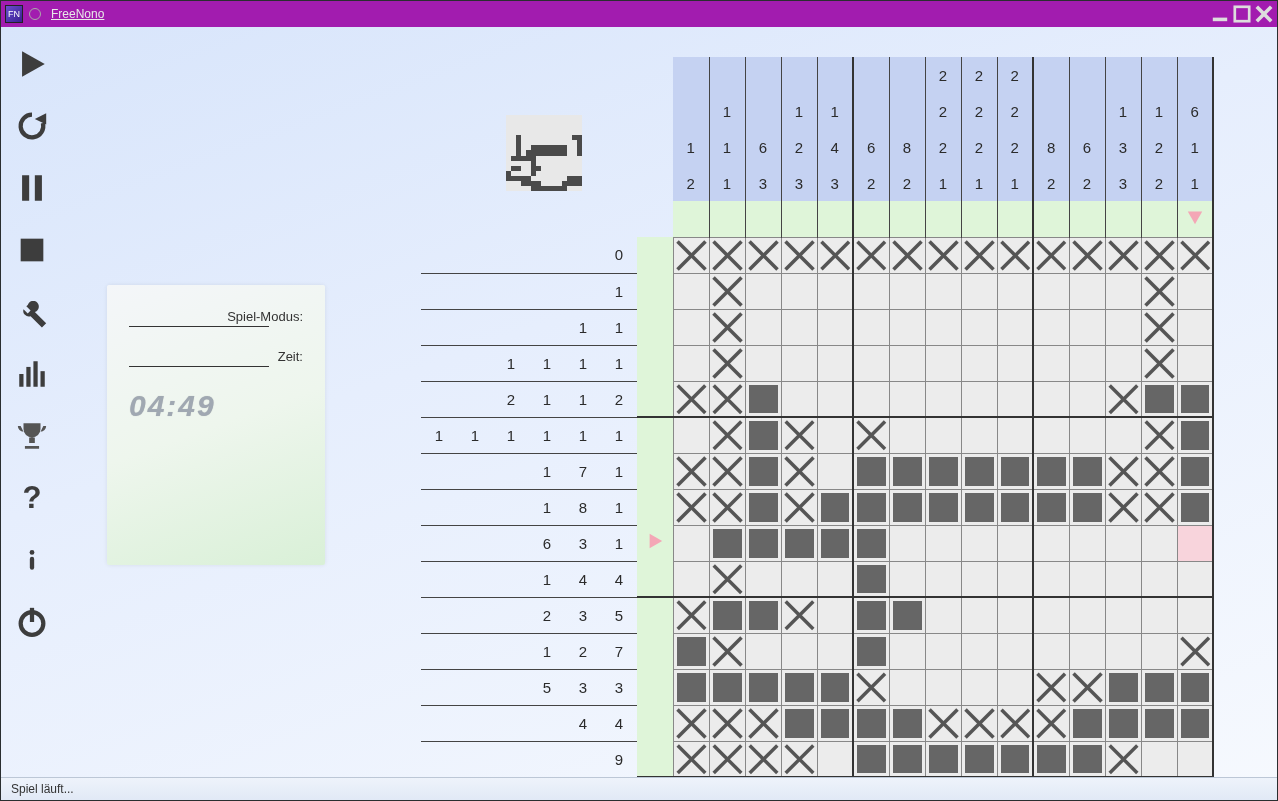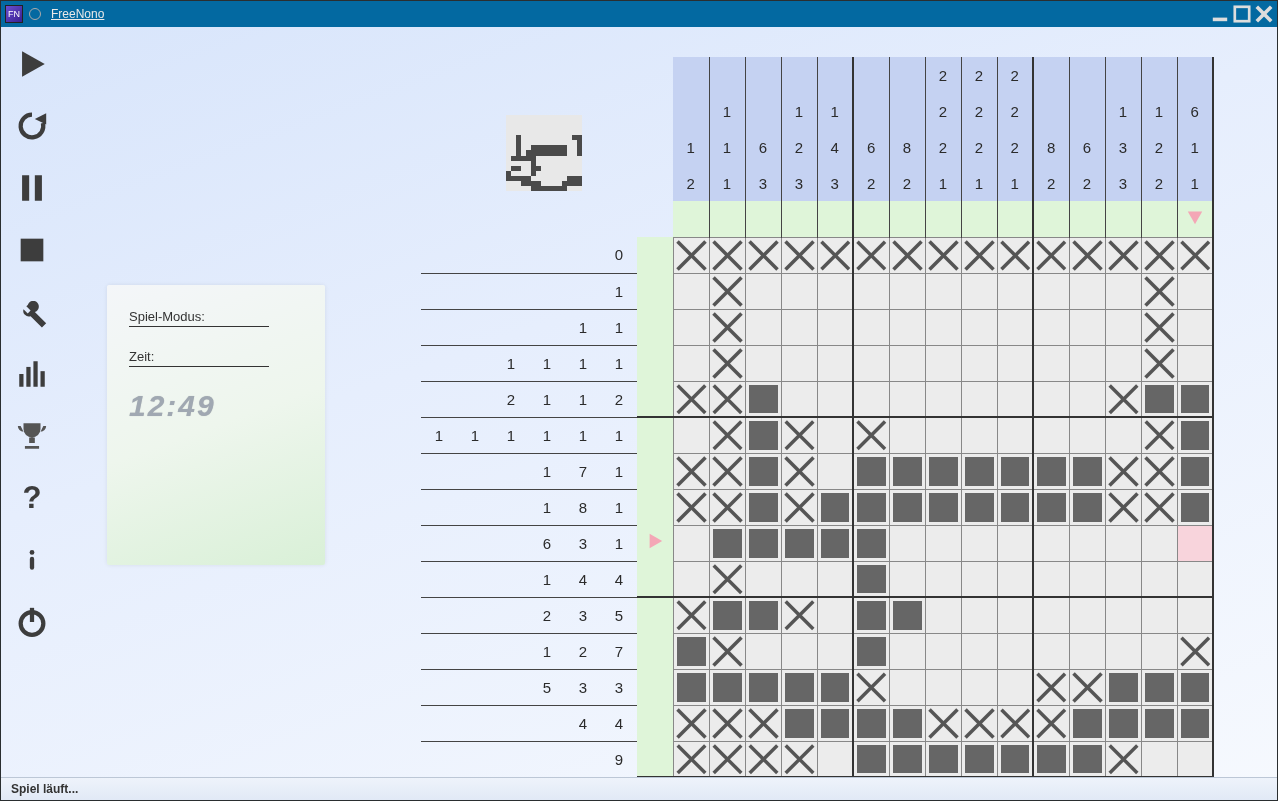--- a/index.html
+++ b/index.html
@@ -1,33 +1,33 @@
 <!DOCTYPE html>
 <html><head>
 <meta charset="utf-8">
 <style>
   html, body { margin:0; padding:0; height:100%; width:100%; font-family: "Segoe UI", Arial, sans-serif; }
   body { background:#3a3f42; }
   .window { width:1278px; height:801px; display:flex; flex-direction:column; box-sizing:border-box; border:1px solid #2a2e30; }
-  .titlebar { height:26px; background:#0369a1; color:#e8e8e8; display:flex; align-items:center; font-size:12px; }
+  .titlebar { height:26px; background:#a21caf; color:#e8e8e8; display:flex; align-items:center; font-size:12px; }
   .titlebar .app-icon { width:16px; height:16px; margin:0 6px 0 4px; background:linear-gradient(135deg,#6a4fd0,#3a1f90); border:1px solid #222; display:flex; align-items:center; justify-content:center; font-size:9px; color:#fff; }
   .titlebar .secondary-icon { width:10px; height:10px; border:1px solid #aaa; border-radius:50%; margin-right:10px; }
   .titlebar .title { flex:0 0 auto;text-decoration:underline; }
   .titlebar .spacer { flex:1 1 auto; }
   .titlebar .win-btn { width:18px; height:14px; margin:0 2px; display:flex; align-items:center; justify-content:center; color:#ddd; }
   .titlebar svg { display:block; }
   .client { flex:1 1 auto; background:linear-gradient(160deg,#d8e5fb 0%, #e6eefd 40%, #f6f9fe 100%); position:relative; display:flex; }
   
   .toolbar { width:62px; padding-top:6px; display:flex; flex-direction:column; align-items:center; gap:0; }
   .tool-btn { width:56px; height:60px; display:flex; align-items:center; justify-content:center; border:1px solid transparent; border-radius:4px; }
   .tool-btn svg { width:34px; height:34px; }
   .tool-btn.small svg { width:26px; height:26px; }
   
   .info-panel { position:absolute; left:106px; top:258px; width:218px; height:280px; background:linear-gradient(160deg,#f4f6f9 0%, #eef6ed 50%, #d9f0d7 100%); border-radius:2px; box-shadow:0 0 4px rgba(0,0,0,0.08); padding:24px 22px; box-sizing:border-box; }
-  .info-label { font-size:13px; color:#333; margin-bottom:2px; }
+  .info-label { font-size:13px; color:#333; margin-bottom:2px;text-align:right; }
   .info-underline { border-bottom:1px solid #333; width:140px; margin-bottom:22px; }
   .lcd { font-family: "Arial Narrow", "Haettenschweiler", sans-serif; font-style:italic; font-weight:600; letter-spacing:2px; color:#a0a8b2; text-shadow:0 0 1px rgba(0,0,0,0.2); }
   .lcd.mode { font-size:26px; margin-bottom:22px; }
   .lcd.time { font-size:30px; }
   
   .preview { position:absolute; left:505px; top:88px; width:76px; height:76px; background:#e8e8e8; }
   .preview svg { width:100%; height:100%; }
   
   .board { position:absolute; left:420px; top:30px; }
   table.nono { border-collapse:collapse; }
@@ -48,21 +48,21 @@
   .play.x svg { position:absolute; inset:0; width:100%; height:100%; }
   .play.sel { background:#f8d4dc; }
   
   .hdiv-r { border-right:2px solid #333 !important; }
   .hdiv-b { border-bottom:2px solid #333 !important; }
   
   .marker-down svg, .marker-right svg { width:18px; height:18px; }
   .marker-down { color:#f4a7b6; }
   .marker-right { color:#f4a7b6; }
   
-  .statusbar { height:22px; background:linear-gradient(#eef3fb,#e1e9f6); border-top:1px solid #bcc7d6; font-size:12px; color:#333; display:flex; align-items:center; padding-left:10px;font-weight:bold; }
+  .statusbar { height:22px; background:linear-gradient(#eef3fb,#e1e9f6); border-top:1px solid #bcc7d6; font-size:12px; color:#333; display:flex; align-items:center; padding-left:10px; }
 </style>
 </head>
 <body>
 
 <div class="window">
   <div class="titlebar">
     <div class="app-icon">FN</div>
     <div class="secondary-icon"></div>
     <div class="title">FreeNono</div>
     <div class="spacer"></div>
@@ -144,21 +144,21 @@
             <line x1="12" y1="2" x2="12" y2="12" stroke="#3d3d3d" stroke-width="3"></line>
           </svg>
       </div>
     </div>
 
     <div class="info-panel">
       <div class="info-label">Spiel-Modus:</div>
       <div class="info-underline"></div>
       <div class="info-label">Zeit:</div>
       <div class="info-underline"></div>
-      <div class="lcd time">12:49</div>
+      <div class="lcd time">04:49</div>
     </div>
 
     <div class="preview">
       <svg viewBox="0 0 15 15" shape-rendering="crispEdges" id="preview-svg">
           <rect x="2" y="4" width="1" height="1" fill="#4a4a4a"></rect>
           <rect x="13" y="4" width="1" height="1" fill="#4a4a4a"></rect>
           <rect x="14" y="4" width="1" height="1" fill="#4a4a4a"></rect>
           <rect x="2" y="5" width="1" height="1" fill="#4a4a4a"></rect>
           <rect x="14" y="5" width="1" height="1" fill="#4a4a4a"></rect>
           <rect x="2" y="6" width="1" height="1" fill="#4a4a4a"></rect>

